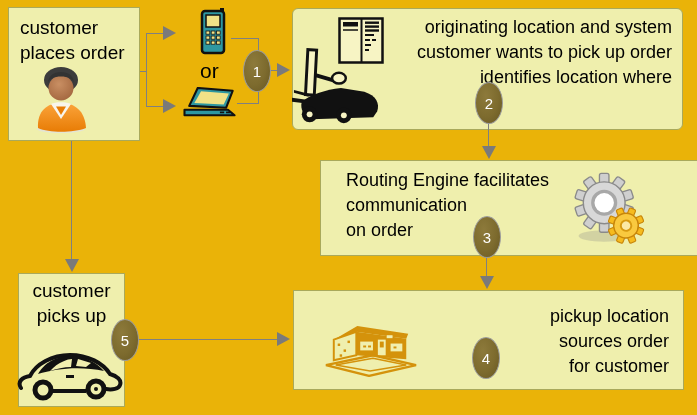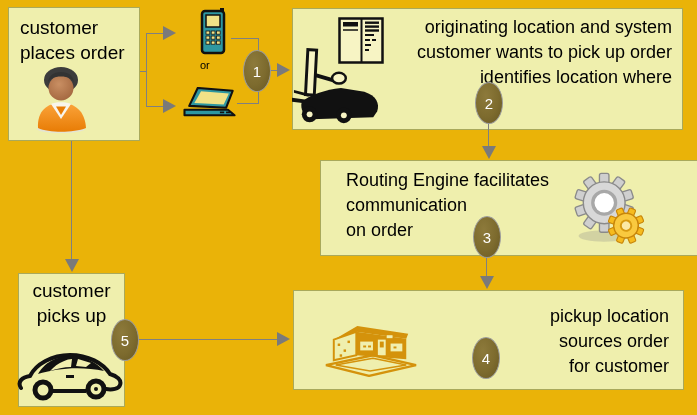--- a/index.html
+++ b/index.html
@@ -20,35 +20,35 @@
     color:#fff;font-size:15px;display:flex;align-items:center;justify-content:center;
     z-index:6;
   }
   .hline{position:absolute;height:1px;background:#808080;z-index:2;}
   .vline{position:absolute;width:1px;background:#808080;z-index:2;}
   .arr-r{position:absolute;width:0;height:0;border-top:7px solid transparent;
          border-bottom:7px solid transparent;border-left:13px solid #7a7a7a;z-index:3;}
   .arr-d{position:absolute;width:0;height:0;border-left:7px solid transparent;
          border-right:7px solid transparent;border-top:13px solid #7a7a7a;z-index:3;}
   .icon{position:absolute;z-index:4;}
-  #or-label{position:absolute;left:200px;top:59px;font-size:11px;z-index:4;}
+  #or-label{position:absolute;left:200px;top:59px;font-size:21px;z-index:4;}
 </style>
 </head>
 <body>
 
 <div id="canvas">
 
   <div class="box" style="left:8px;top:7px;width:132px;height:134px;padding:7px 0 0 11px;">
     <div class="box-text" style="font-size:19px;">
       <div>customer</div>
       <div>places order</div>
     </div>
   </div>
 
-  <div class="box" style="left:292px;top:8px;width:391px;height:122px;padding:6px 10px 0 0;">
+  <div class="box" style="left:292px;top:8px;width:391px;height:122px;padding:6px 10px 0 0;border-radius:6px;">
     <div class="box-text t-right">
       <div>originating location and system</div>
       <div>customer wants to pick up order</div>
       <div>identifies location where</div>
     </div>
   </div>
 
   <div class="box" style="left:288px;top:160px;width:392px;height:96px;padding:7px 0 0 25px;margin-left:32px;">
     <div class="box-text">
       <div>Routing Engine facilitates</div>

